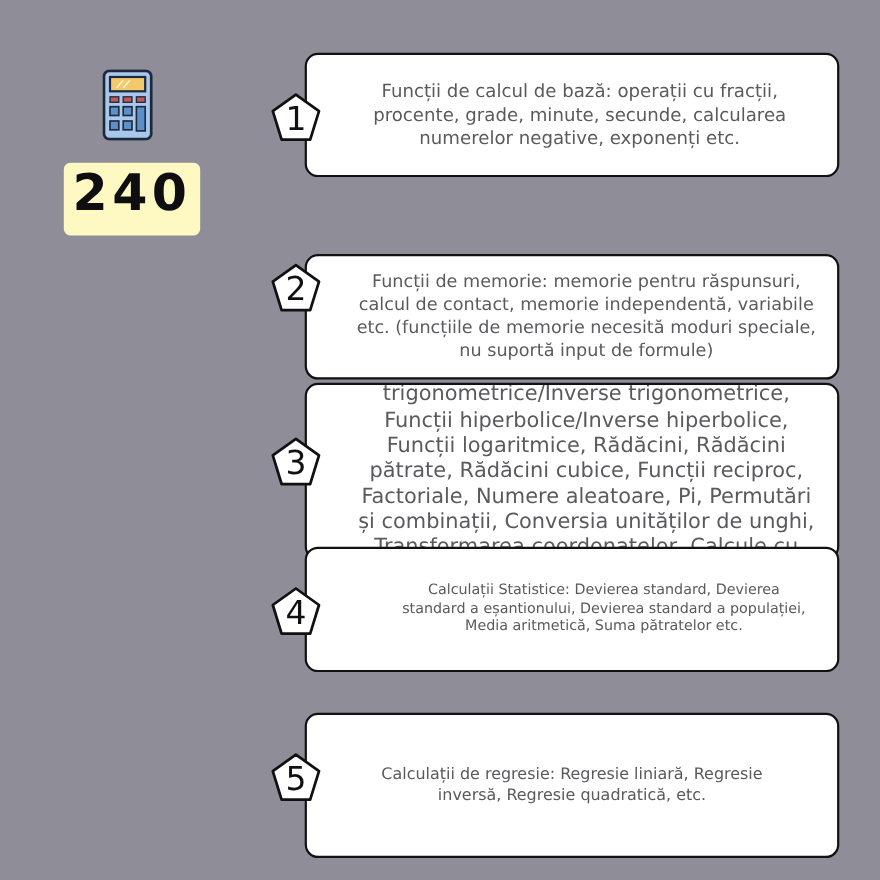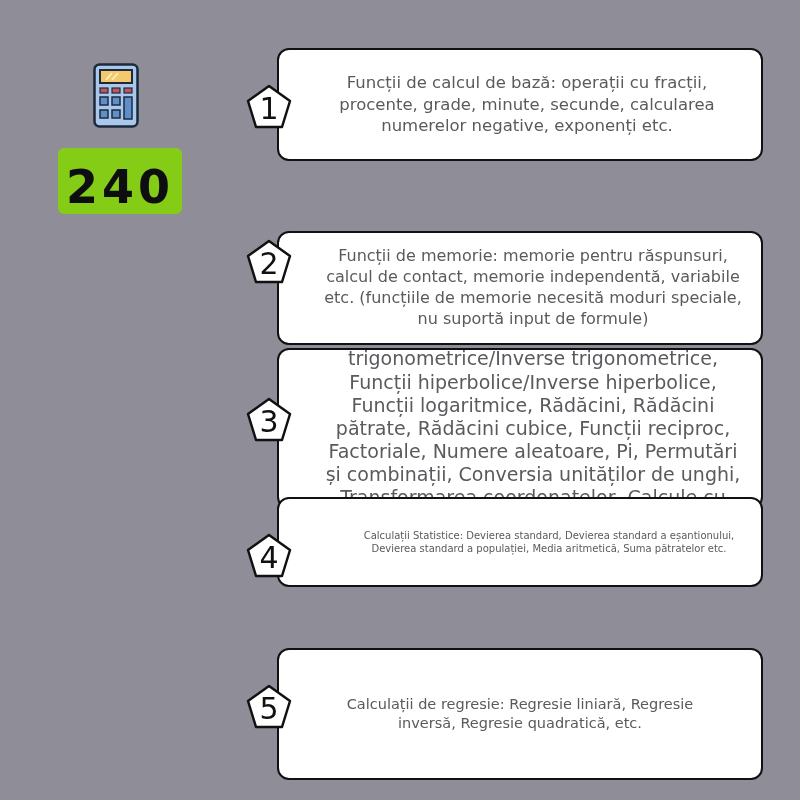--- a/index.html
+++ b/index.html
@@ -20,24 +20,24 @@
       top: 63px;
       width: 46px;
       height: 65px;
     }
     .count-box {
       position: absolute;
       left: 58px;
       top: 148px;
       width: 124px;
       height: 66px;
-      background: #84cc16;
+      background: #fef9c3;
       border-radius: 6px;
       display: flex;
-      align-items: flex-end;
+      align-items: flex-start;
       justify-content: center;
     }
     .count {
       font-family: "DejaVu Sans", sans-serif;
       font-weight: bold;
       font-size: 46px;
       letter-spacing: 4px;
       color: #0e0e10;
     }
     .card {
@@ -131,21 +131,21 @@
 <div class="card" style="top:348px;height:161px;font-size:19px;">
   <div class="card-text" style="padding-left:40px;padding-right:14px;line-height:1.22;">Funcții științifice: Funcții trigonometrice/Inverse trigonometrice, Funcții hiperbolice/Inverse hiperbolice, Funcții logaritmice, Rădăcini, Rădăcini pătrate, Rădăcini cubice, Funcții reciproc, Factoriale, Numere aleatoare, Pi, Permutări și combinații, Conversia unităților de unghi, Transformarea coordonatelor, Calcule cu simboluri de inginerie etc.</div>
 </div>
 <div class="badge" style="top:396px;">
   <svg width="48" height="48" viewBox="0 0 48 48">
     <polygon points="24,3 45,18 37,44 11,44 3,18" fill="#fff" stroke="#111" stroke-width="2.5" stroke-linejoin="round"></polygon>
   </svg>
   <span class="badge-num">3</span>
 </div>
 
-<div class="card" style="top:497px;height:90px;font-size:10px;">
+<div class="card" style="top:497px;height:114px;font-size:13px;">
   <div class="card-text" style="padding-left:80px;padding-right:22px;">Calculații Statistice: Devierea standard, Devierea standard a eșantionului, Devierea standard a populației, Media aritmetică, Suma pătratelor etc.</div>
 </div>
 <div class="badge" style="top:532px;">
   <svg width="48" height="48" viewBox="0 0 48 48">
     <polygon points="24,3 45,18 37,44 11,44 3,18" fill="#fff" stroke="#111" stroke-width="2.5" stroke-linejoin="round"></polygon>
   </svg>
   <span class="badge-num">4</span>
 </div>
 
 <div class="card" style="top:648px;height:132px;font-size:14.5px;">

